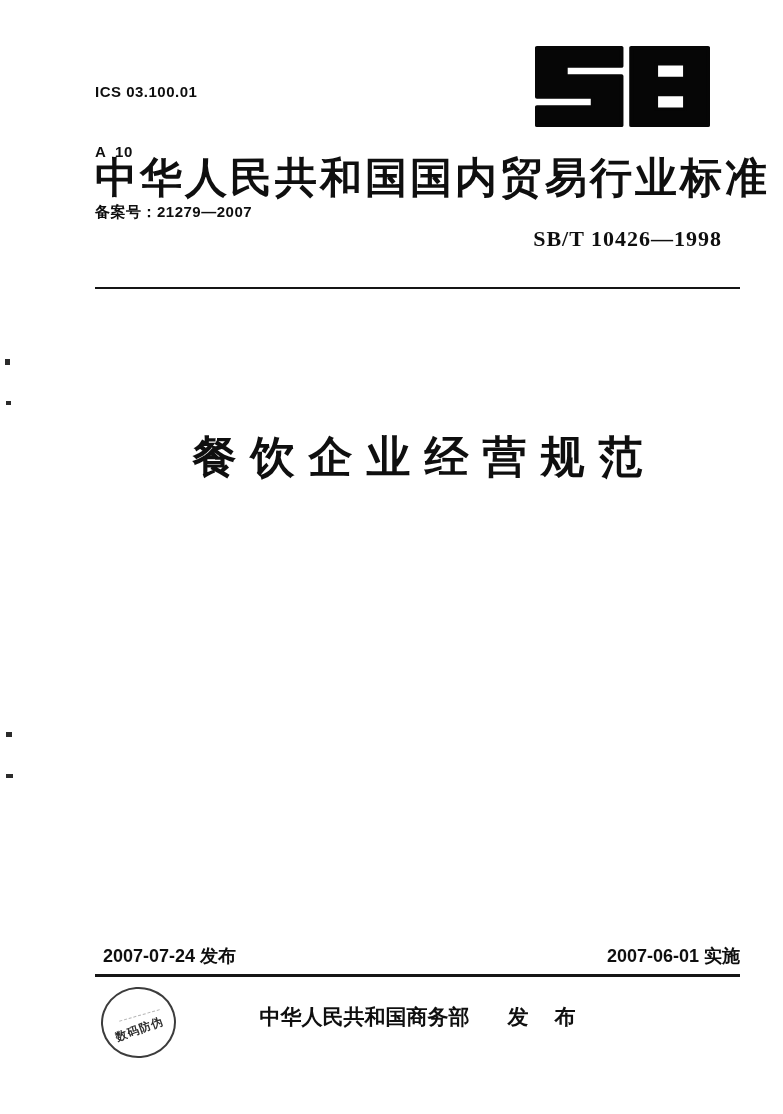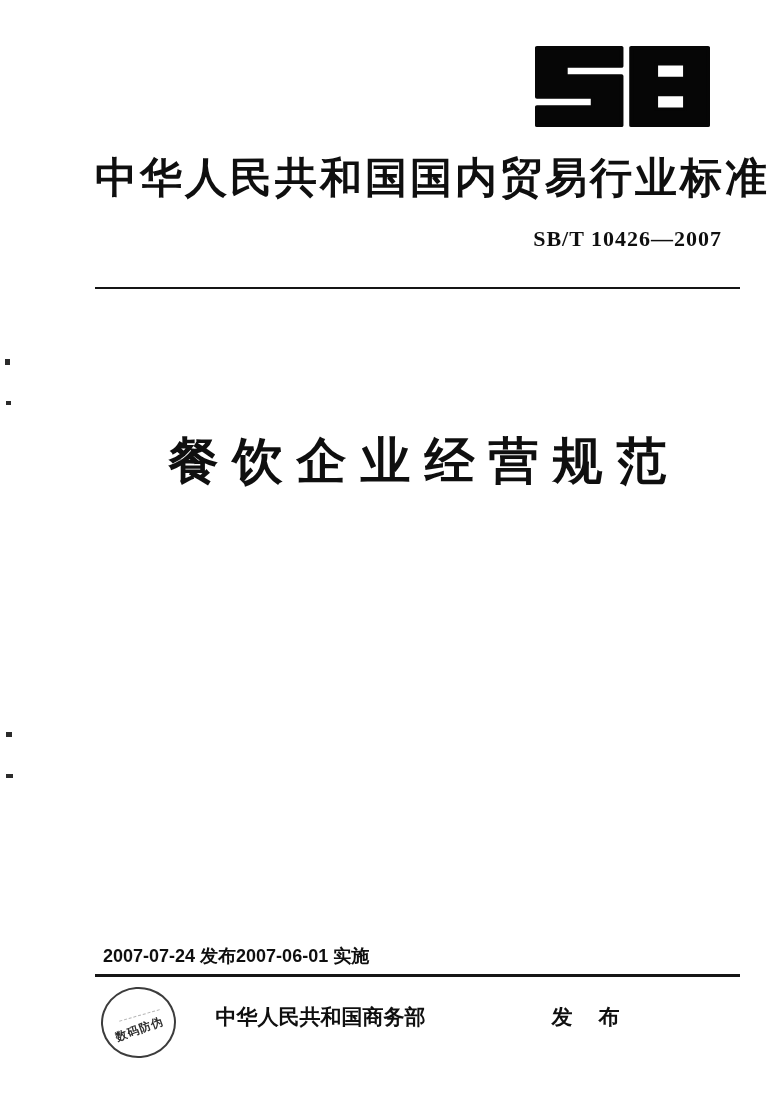--- a/index.html
+++ b/index.html
@@ -40,39 +40,39 @@
     position: absolute; right: 18px; top: 226px;
     font-family: "Liberation Serif", serif;
     font-size: 22px; font-weight: bold; letter-spacing: 1px;
   }
   .rule { position: absolute; left: 0; right: 0; background: #151515; }
   .rule.thin  { top: 287px; height: 2px; }
   .rule.thick { top: 974px; height: 3px; }
   .cn-title {
     position: absolute; left: 0; right: 0; top: 428px; margin: 0;
     text-align: center;
-    font-size: 50px; font-weight: bold; letter-spacing: 14px; margin-right: -14px;
+    font-size: 44px; font-weight: bold; letter-spacing: 14px; margin-right: -14px;
     white-space: nowrap;
   }
   .en-title {
     position: absolute; left: 0; right: 0; top: 503px;
     text-align: center;
     font-family: "Liberation Serif", serif;
     font-size: 19px; font-weight: bold; letter-spacing: 0.3px;
   }
   .dates {
     position: absolute; left: 0; right: 0; top: 944px;
-    display: flex; justify-content: flex-start;
+    display: flex; justify-content: space-between;
     font-size: 18px; font-weight: bold;
   }
   .dates .left { padding-left: 8px; }
   .publisher {
     position: absolute; left: 0; right: 0; top: 1003px;
     display: flex; justify-content: center; align-items: baseline;
-    font-size: 21px; font-weight: bold; gap: 44px;
+    font-size: 21px; font-weight: bold;
   }
   .pubgap { display: inline-block; width: 38px; }
   .publish-word { letter-spacing: 10px; margin-right: -10px; }
   
   .stamp {
     position: absolute; left: 101px; top: 987px;
     width: 75px; height: 71px;
     border: 2px solid #3c3c3c; border-radius: 50%;
     transform: rotate(-4deg);
     box-sizing: border-box;
@@ -93,35 +93,40 @@
   .speck.s1 { left: 5px; top: 359px; width: 5px; height: 6px; }
   .speck.s2 { left: 6px; top: 401px; width: 5px; height: 4px; }
   .speck.s3 { left: 6px; top: 732px; width: 6px; height: 5px; }
   .speck.s4 { left: 6px; top: 774px; width: 7px; height: 4px; }
 </style>
 </head>
 <body>
 
 <div class="page">
 
+  <div class="meta">
+    <div>ICS 03.100.01</div>
+    <div>A  10</div>
+    <div>备案号：21279—2007</div>
+  </div>
 
   <div class="logo" role="img" aria-label="SB">
     <svg viewBox="0 0 182 100" preserveAspectRatio="none" aria-hidden="true">
       <g fill="#060606" stroke="#060606" stroke-width="4" stroke-linejoin="round">
         <path d="M2,2 H90 V25 H32 V37 H90 V98 H2 V75 H60 V63 H2 Z"></path>
         <path fill-rule="evenodd" d="M100,2 H180 V98 H100 Z M126,22 H156 V40 H126 Z M126,60 H156 V78 H126 Z"></path>
       </g>
     </svg>
   </div>
 
   <div class="content">
 
     <h1 class="nat-title">中华人民共和国国内贸易行业标准</h1>
 
-    <div class="std-num">SB/T 10426—2007</div>
+    <div class="std-num">SB/T 10426—1998</div>
 
     <div class="rule thin"></div>
 
     <h2 class="cn-title">餐饮企业经营规范</h2>
 
 
     <div class="dates">
       <span class="left">2007-07-24 发布</span>
       <span class="right">2007-06-01 实施</span>
     </div>

